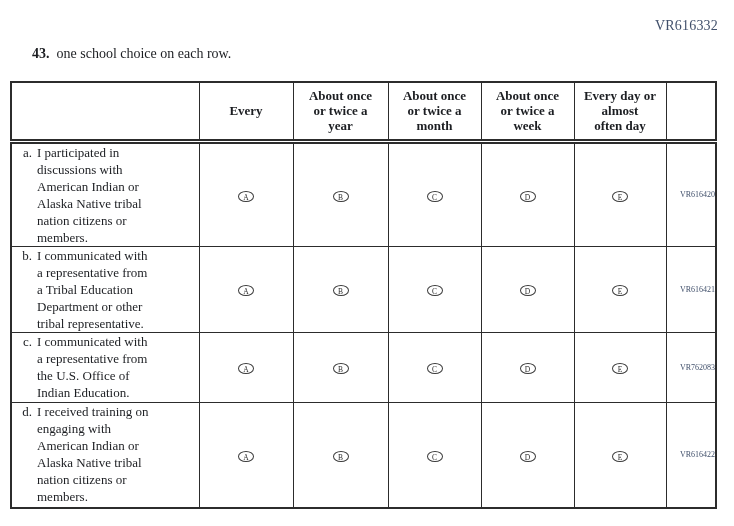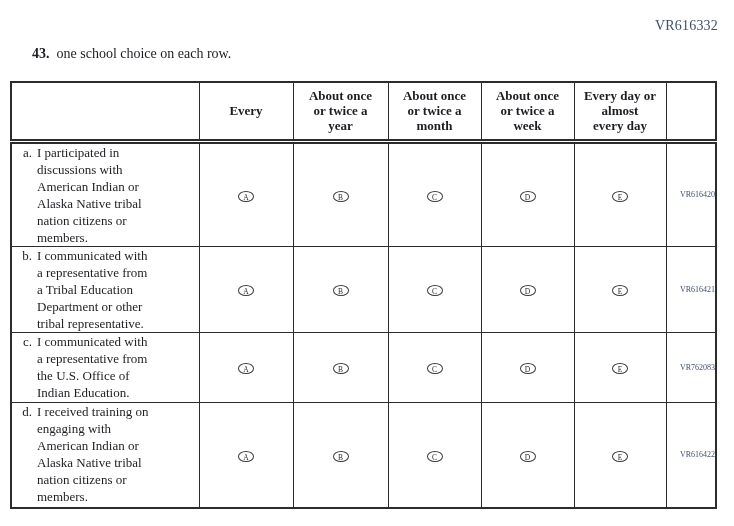--- a/index.html
+++ b/index.html
@@ -101,21 +101,21 @@
 or twice a
 year</th>
     <th>About once
 or twice a
 month</th>
     <th>About once
 or twice a
 week</th>
     <th>Every day or
 almost
-every day</th>
+often day</th>
     <th></th>
   </tr>
 
   <tr style="height:104px">
     <td class="stmt">
       <div class="stmt-flex">
         <span class="stmt-letter">a.</span>
         <span class="stmt-text">I participated in
 discussions with
 American Indian or

